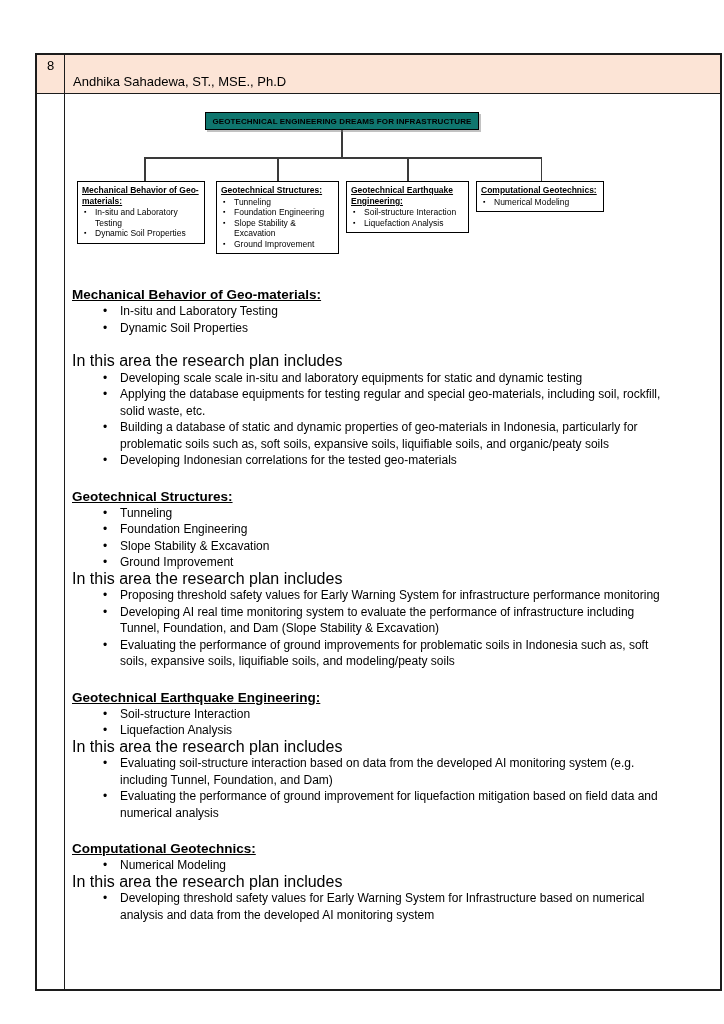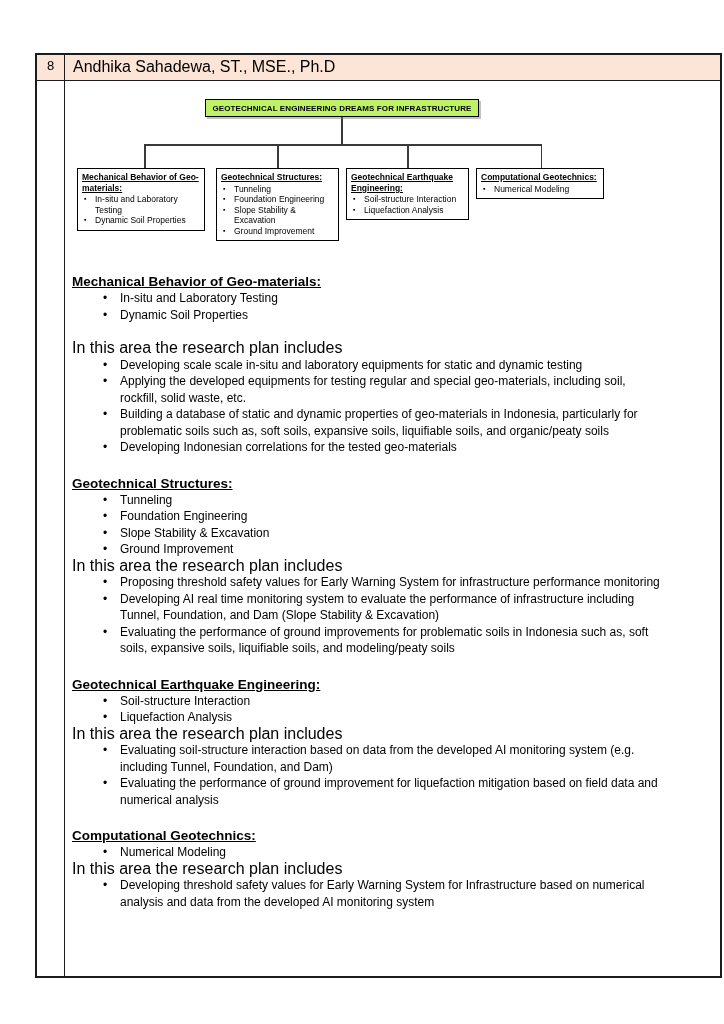--- a/index.html
+++ b/index.html
@@ -20,35 +20,35 @@
   }
   .row { display: grid; grid-template-columns: 28px 1fr; }
   .header-row { border-bottom: 1.5px solid #1c1c1c; }
   .cell-num {
     border-right: 1.5px solid #1c1c1c;
     text-align: center;
     font-size: 13px;
     padding: 3px 0 4px 0;
   }
   .cell-name {
-    font-size: 16px;
-    padding: 3px 0 4px 8px;
+    font-size: 13px;
+    padding: 19px 0 4px 8px;
   }
   .body-row .cell-num { min-height: 895px; }
   .cell-content {
     padding: 0 10px 10px 7px;
     position: relative;
   }
 
   
   .diagram { position: relative; height: 172px; margin-top: 0; }
   .d-title-box {
     position: absolute; left: 133px; top: 18px; width: 274px; height: 18px;
     border: 1.5px solid #000;
-    background: #bef264;
+    background: #0f766e;
     box-shadow: 2px 2px 0 rgba(120,120,120,0.45);
     display: flex; align-items: center; justify-content: center;
     font-size: 8px; font-weight: bold; letter-spacing: 0.1px;
     z-index: 2;
   }
   .conn { position: absolute; background: #3a3a3a; z-index: 1; }
   .conn-v { width: 1.5px; }
   .conn-h { height: 1.5px; }
   .dbox {
     position: absolute; top: 87px;
@@ -154,21 +154,21 @@
 
       <section class="topic-section">
         <h3 class="section-heading">Mechanical Behavior of Geo-materials:</h3>
         <ul class="topics gap-after">
             <li>In-situ and Laboratory Testing</li>
             <li>Dynamic Soil Properties</li>
           </ul>
         <p class="plan-intro">In this area the research plan includes</p>
         <ul class="plans">
             <li>Developing scale scale in-situ and laboratory equipments for static and dynamic testing</li>
-            <li>Applying the developed equipments for testing regular and special geo-materials, including soil, rockfill, solid waste, etc.</li>
+            <li>Applying the database equipments for testing regular and special geo-materials, including soil, rockfill, solid waste, etc.</li>
             <li>Building a database of static and dynamic properties of geo-materials in Indonesia, particularly for problematic soils such as, soft soils, expansive soils, liquifiable soils, and organic/peaty soils</li>
             <li>Developing Indonesian correlations for the tested geo-materials</li>
           </ul>
       </section>
 
       <section class="topic-section">
         <h3 class="section-heading">Geotechnical Structures:</h3>
         <ul class="topics">
             <li>Tunneling</li>
             <li>Foundation Engineering</li>

